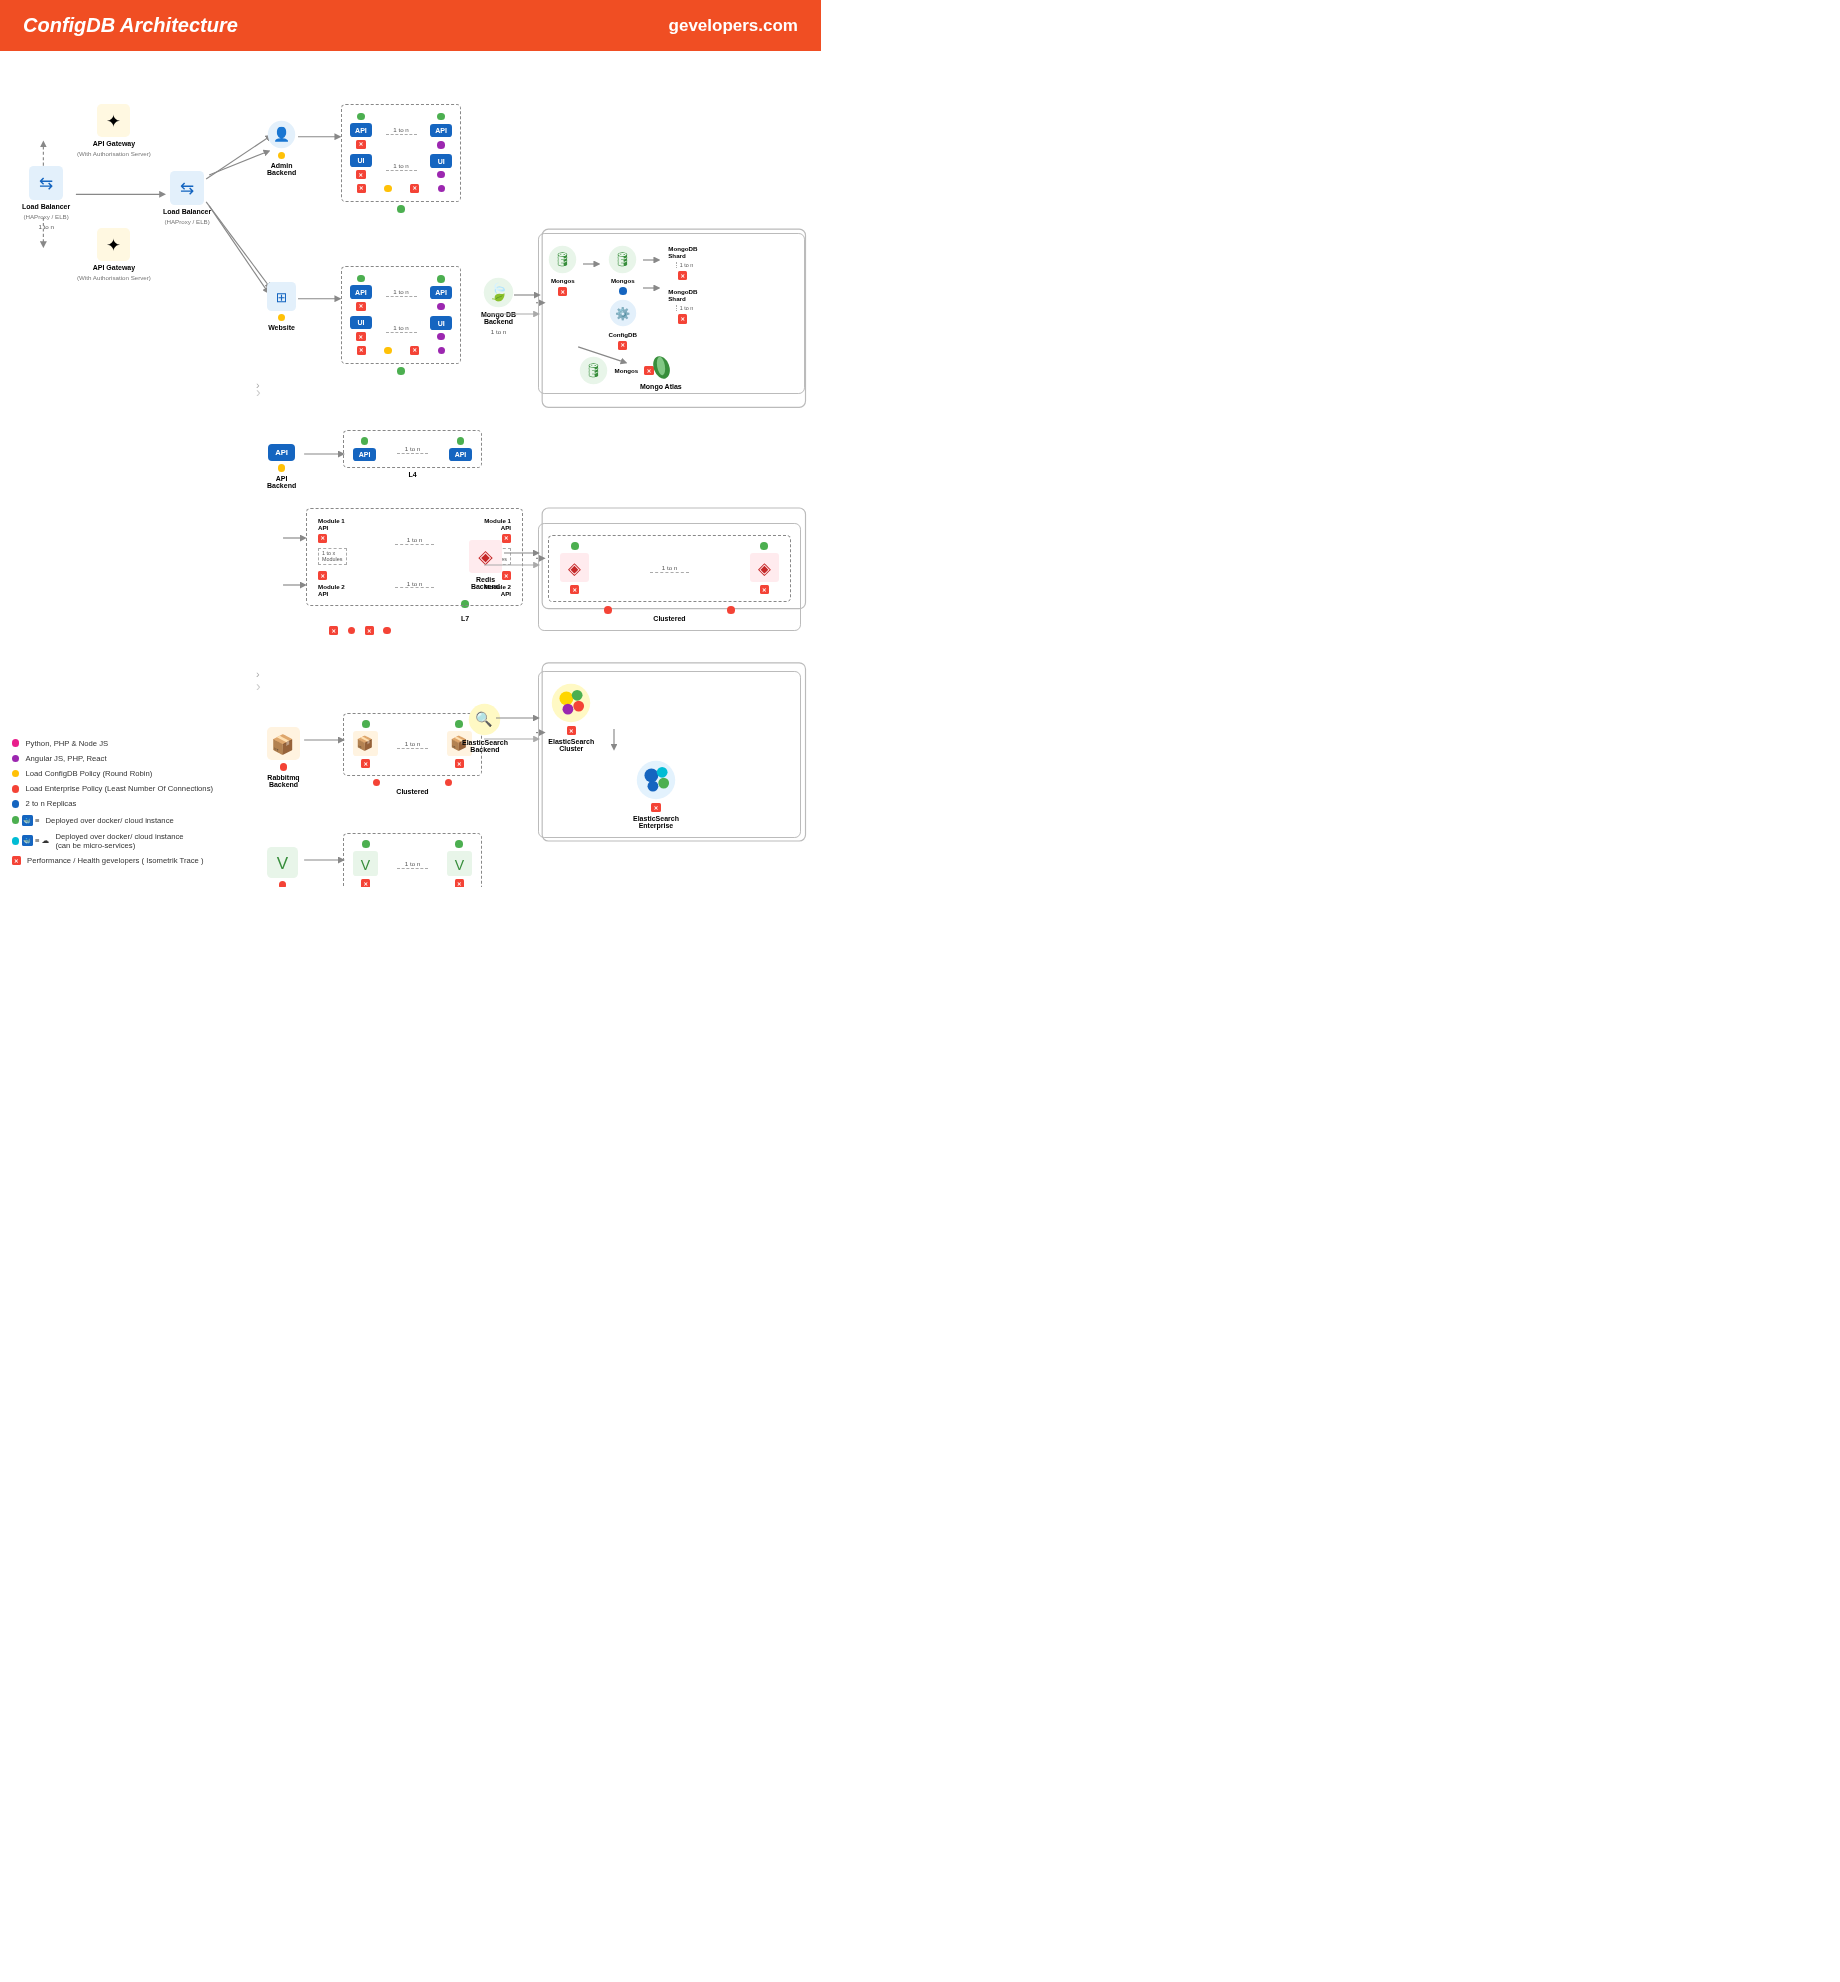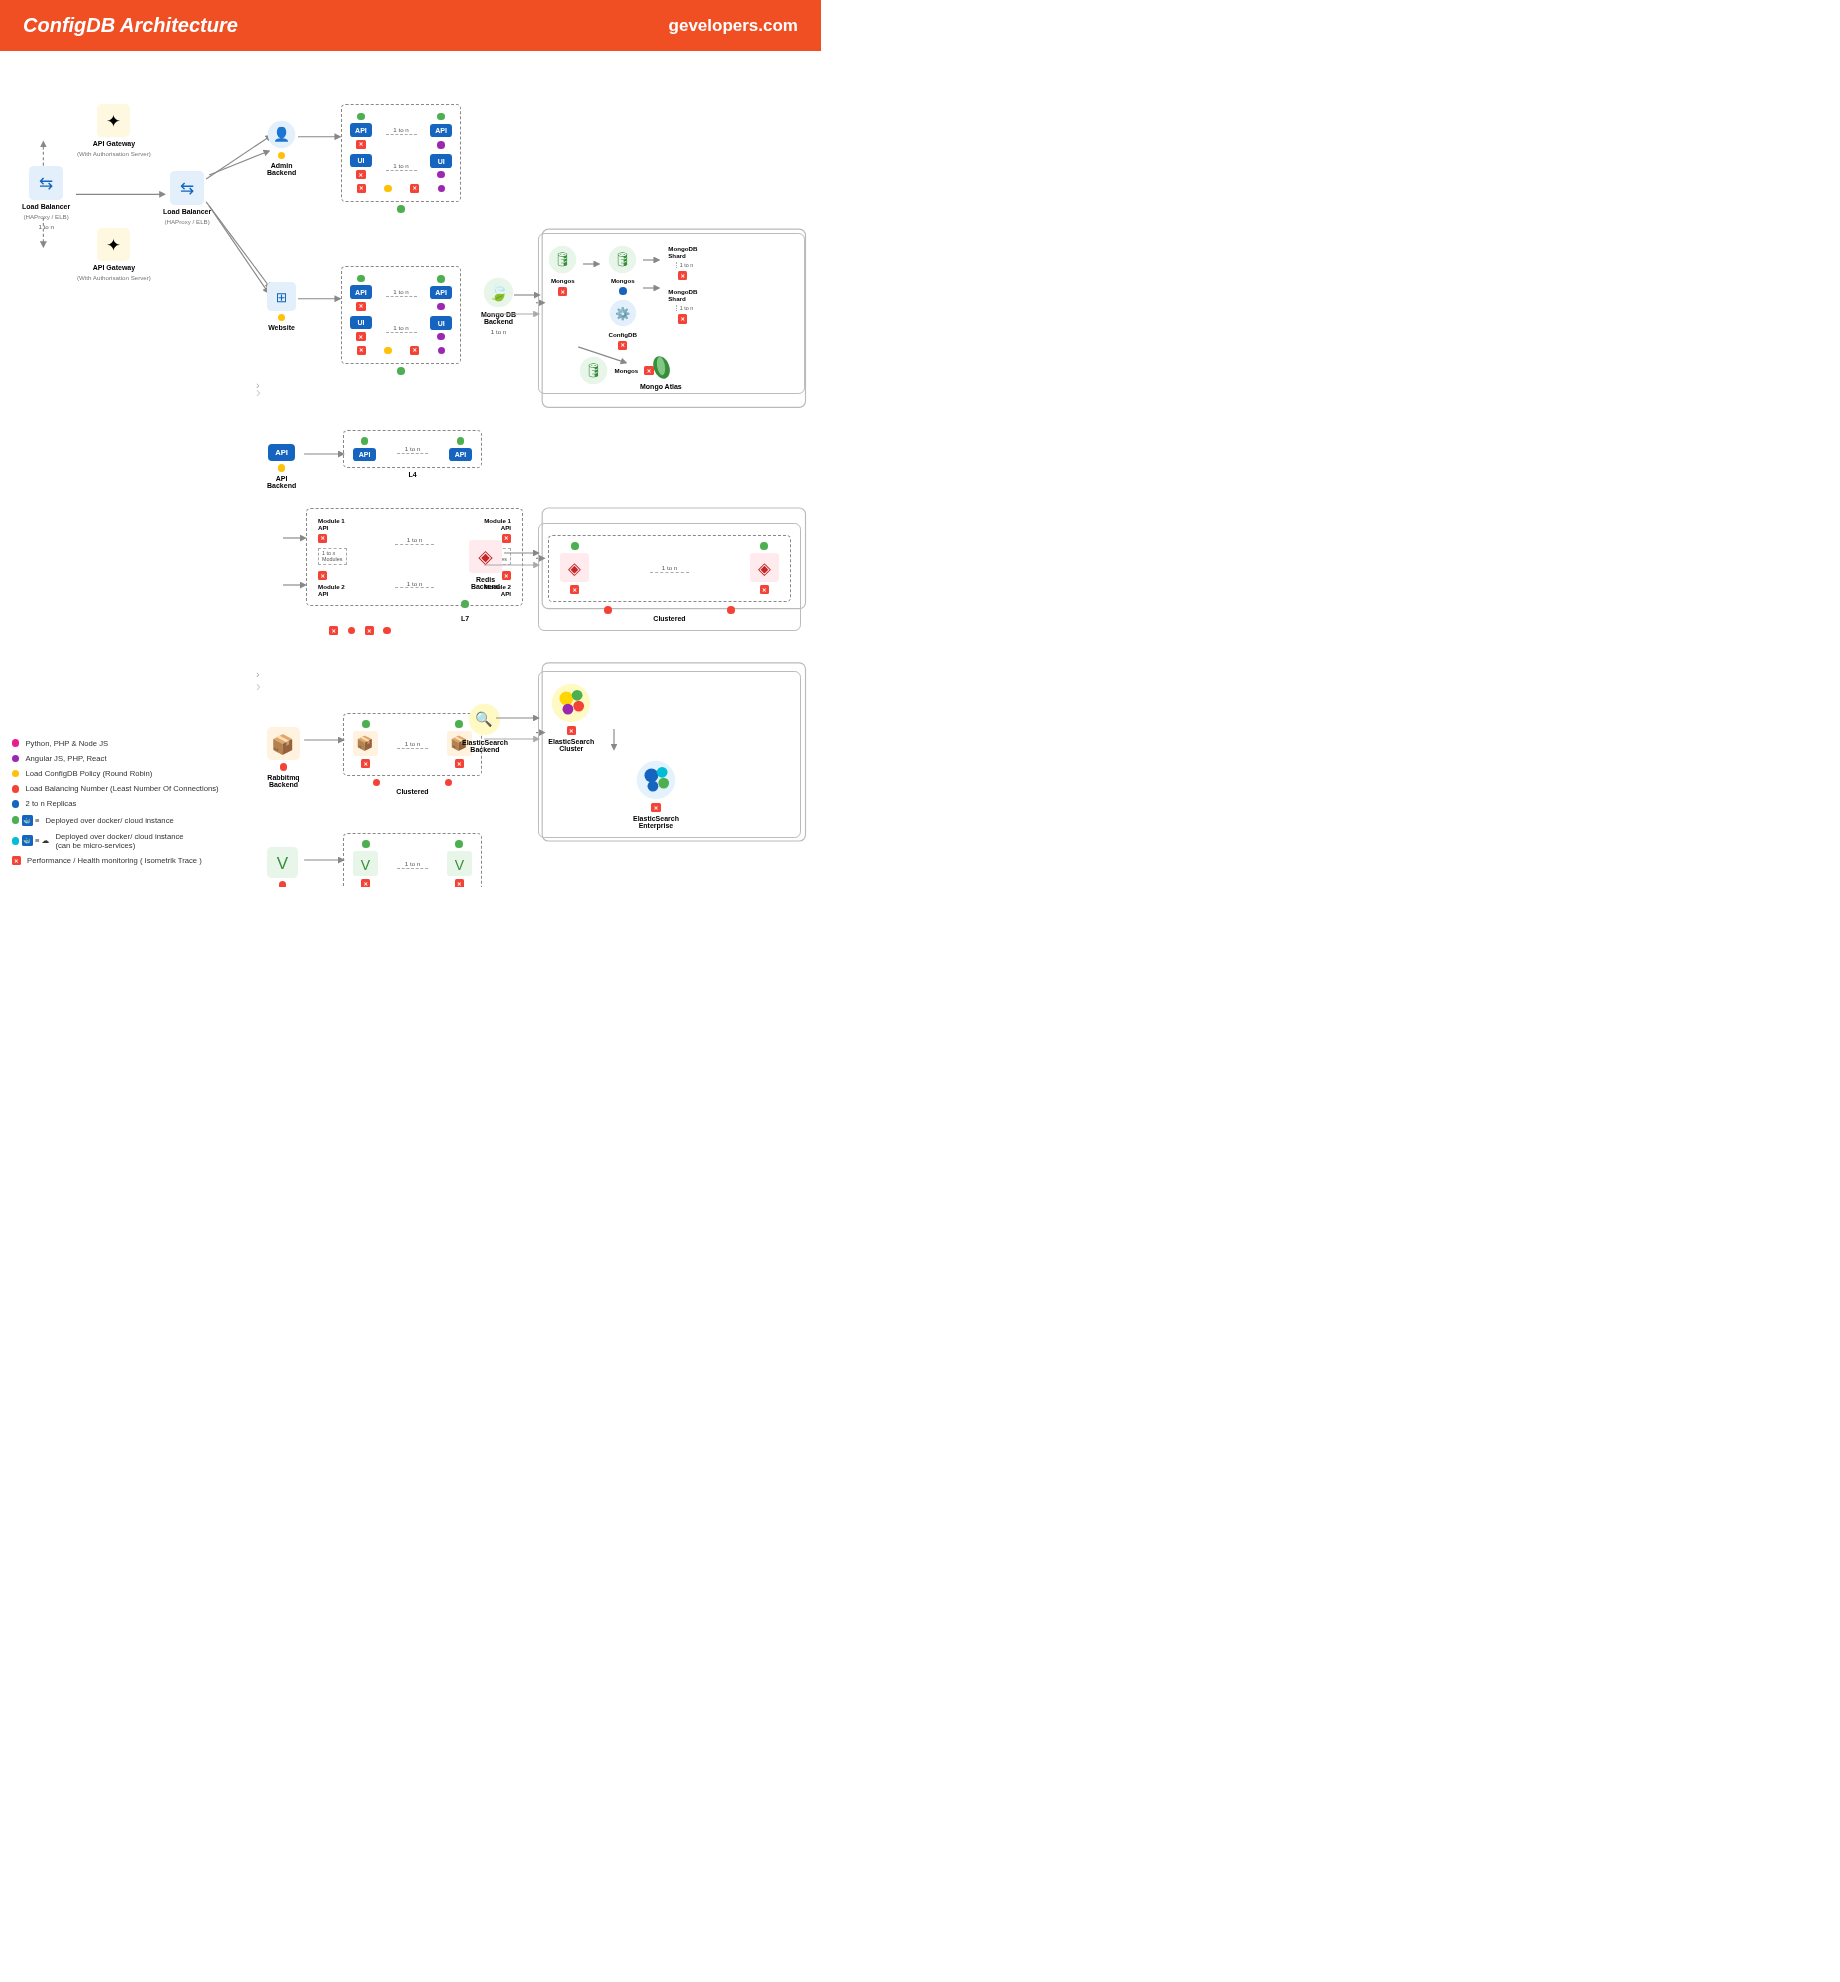--- a/index.html
+++ b/index.html
@@ -863,21 +863,21 @@
       <span>Angular JS, PHP, React</span>
     </div>
 
     <div class="legend-item">
       <span class="dot" style="background:#ffc107;flex-shrink:0;"></span>
       <span>Load ConfigDB Policy (Round Robin)</span>
     </div>
 
     <div class="legend-item">
       <span class="dot" style="background:#f44336;flex-shrink:0;"></span>
-      <span>Load Balancing Number (Least Number Of Connections)</span>
+      <span>Load Enterprise Policy (Least Number Of Connections)</span>
     </div>
 
     <div class="legend-item">
       <span class="dot" style="background:#1565c0;flex-shrink:0;"></span>
       <span>2 to n Replicas</span>
     </div>
 
     <div class="legend-item">
       <div class="legend-icon">
         <span class="dot" style="background:#4caf50;flex-shrink:0;"></span>
@@ -897,18 +897,18 @@
             <rect width="14" height="14" rx="2" fill="#1565c0"></rect>
             <text x="7" y="10" text-anchor="middle" font-size="8" fill="white">🐳</text>
           </svg>
         <span style="font-size:7.7px;">≡ ☁</span>
       </div>
       <span style="max-width:155px;">Deployed over docker/ cloud instance<br>(can be micro-services)</span>
     </div>
 
     <div class="legend-item">
       <span class="badge-red" style="flex-shrink:0;">✕</span>
-      <span>Performance / Health monitoring ( Isometrik Trace )</span>
+      <span>Performance / Health gevelopers ( Isometrik Trace )</span>
     </div>
   </div>
 
 </div>
 
 
 </body></html>

